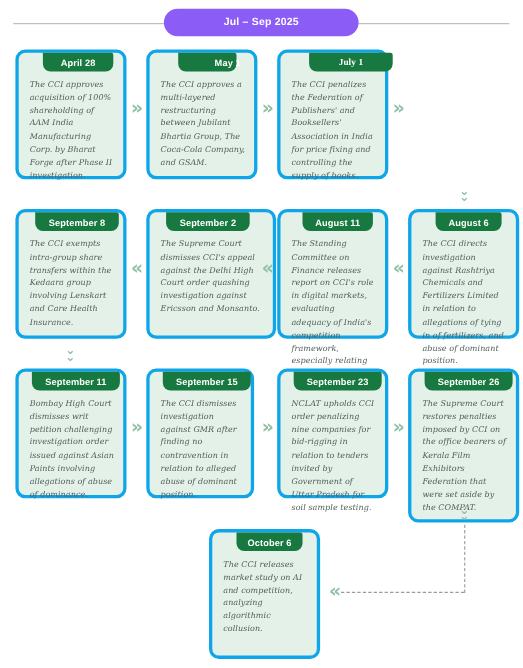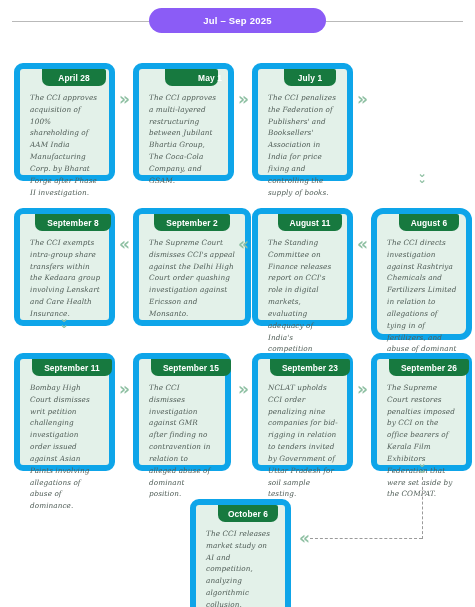--- a/index.html
+++ b/index.html
@@ -29,24 +29,23 @@
     display:flex;align-items:center;justify-content:center;
     color:#ffffff;font-size:9.5px;font-weight:bold;
     letter-spacing:.2px;
     z-index:3;
   }
 
   
   .card{
     position:absolute;
     background:#e3f1e9;
-    border:6px solid #0ea5e9;
+    border:3px solid #0ea5e9;
     border-radius:9px;
     box-sizing:border-box;
-    margin-top:18px;
   }
   .badge{
     position:absolute;
     top:0;
     height:17px;
     background:#17793f;
     border-bottom-left-radius:7px;
     border-bottom-right-radius:7px;
     border-top-right-radius:2px;
     display:flex;align-items:center;justify-content:center;
@@ -108,21 +107,21 @@
     <div class="badge" style="left:22px;width:64px;">April 28</div>
     <div class="body">The CCI approves acquisition of 100% shareholding of AAM India Manufacturing Corp. by Bharat Forge after Phase II investigation.</div>
   </div>
 
   <div class="card" style="left:133px;top:45px;width:101px;height:118px;">
     <div class="badge" style="left:26px;width:52px;padding-left:45px;">May 1</div>
     <div class="body">The CCI approves a multi-layered restructuring between Jubilant Bhartia Group, The Coca-Cola Company, and GSAM.</div>
   </div>
 
   <div class="card" style="left:252px;top:45px;width:101px;height:118px;">
-    <div class="badge" style="left:26px;width:52px;">July 1</div>
+    <div class="badge" style="left:26px;width:76px;font-family:Liberation Serif, serif;">July 1</div>
     <div class="body">The CCI penalizes the Federation of Publishers' and Booksellers' Association in India for price fixing and controlling the supply of books.</div>
   </div>
 
 
   <div class="chev chev-h" style="left:115px;top:91px;width:19px;text-align:center;">»</div>
   <div class="chev chev-h" style="left:234px;top:91px;width:19px;text-align:center;">»</div>
   <div class="chev chev-h" style="left:353px;top:91px;width:19px;text-align:center;">»</div>
 
   <div class="chev chev-v" style="left:406px;top:168px;width:32px;text-align:center;">
     <span>⌄</span>
@@ -134,21 +133,21 @@
     <div class="body">The CCI exempts intra-group share transfers within the Kedaara group involving Lenskart and Care Health Insurance.</div>
   </div>
   <div class="card" style="left:133px;top:190px;width:118px;height:118px;">
     <div class="badge" style="left:15px;width:76px;">September 2</div>
     <div class="body">The Supreme Court dismisses CCI's appeal against the Delhi High Court order quashing investigation against Ericsson and Monsanto.</div>
   </div>
   <div class="card" style="left:252px;top:190px;width:101px;height:118px;">
     <div class="badge" style="left:20px;width:64px;text-align:center;">August 11</div>
     <div class="body">The Standing Committee on Finance releases report on CCI's role in digital markets, evaluating adequacy of India's competition framework, especially relating to the DCB.</div>
   </div>
-  <div class="card" style="left:371px;top:190px;width:101px;height:132px;border-radius:12px;">
+  <div class="card" style="left:371px;top:190px;width:101px;height:118px;">
     <div class="badge" style="left:22px;width:60px;">August 6</div>
     <div class="body">The CCI directs investigation against Rashtriya Chemicals and Fertilizers Limited in relation to allegations of tying in of fertilizers, and abuse of dominant position.</div>
   </div>
 
   <div class="chev chev-h" style="left:115px;top:236px;width:19px;text-align:center;">«</div>
   <div class="chev chev-h" style="left:234px;top:236px;width:19px;text-align:center;">«</div>
   <div class="chev chev-h" style="left:353px;top:236px;width:19px;text-align:center;">«</div>
 
   <div class="chev chev-v" style="left:48px;top:313px;width:32px;text-align:center;">
     <span>⌄</span>
@@ -160,21 +159,21 @@
     <div class="body">Bombay High Court dismisses writ petition challenging investigation order issued against Asian Paints involving allegations of abuse of dominance.</div>
   </div>
   <div class="card" style="left:133px;top:335px;width:98px;height:118px;">
     <div class="badge" style="left:12px;width:80px;">September 15</div>
     <div class="body">The CCI dismisses investigation against GMR after finding no contravention in relation to alleged abuse of dominant position.</div>
   </div>
   <div class="card" style="left:252px;top:335px;width:101px;height:118px;">
     <div class="badge" style="left:12px;width:80px;">September 23</div>
     <div class="body">NCLAT upholds CCI order penalizing nine companies for bid-rigging in relation to tenders invited by Government of Uttar Pradesh for soil sample testing.</div>
   </div>
-  <div class="card" style="left:371px;top:335px;width:101px;height:118px;">
+  <div class="card" style="left:371px;top:335px;width:101px;height:140px;">
     <div class="badge" style="left:12px;width:80px;">September 26</div>
     <div class="body">The Supreme Court restores penalties imposed by CCI on the office bearers of Kerala Film Exhibitors Federation that were set aside by the COMPAT.</div>
   </div>
 
   <div class="chev chev-h" style="left:115px;top:381px;width:19px;text-align:center;">»</div>
   <div class="chev chev-h" style="left:234px;top:381px;width:19px;text-align:center;">»</div>
   <div class="chev chev-h" style="left:353px;top:381px;width:19px;text-align:center;">»</div>
 
   <div class="chev chev-v" style="left:406px;top:458px;width:32px;text-align:center;">
     <span>⌄</span>

